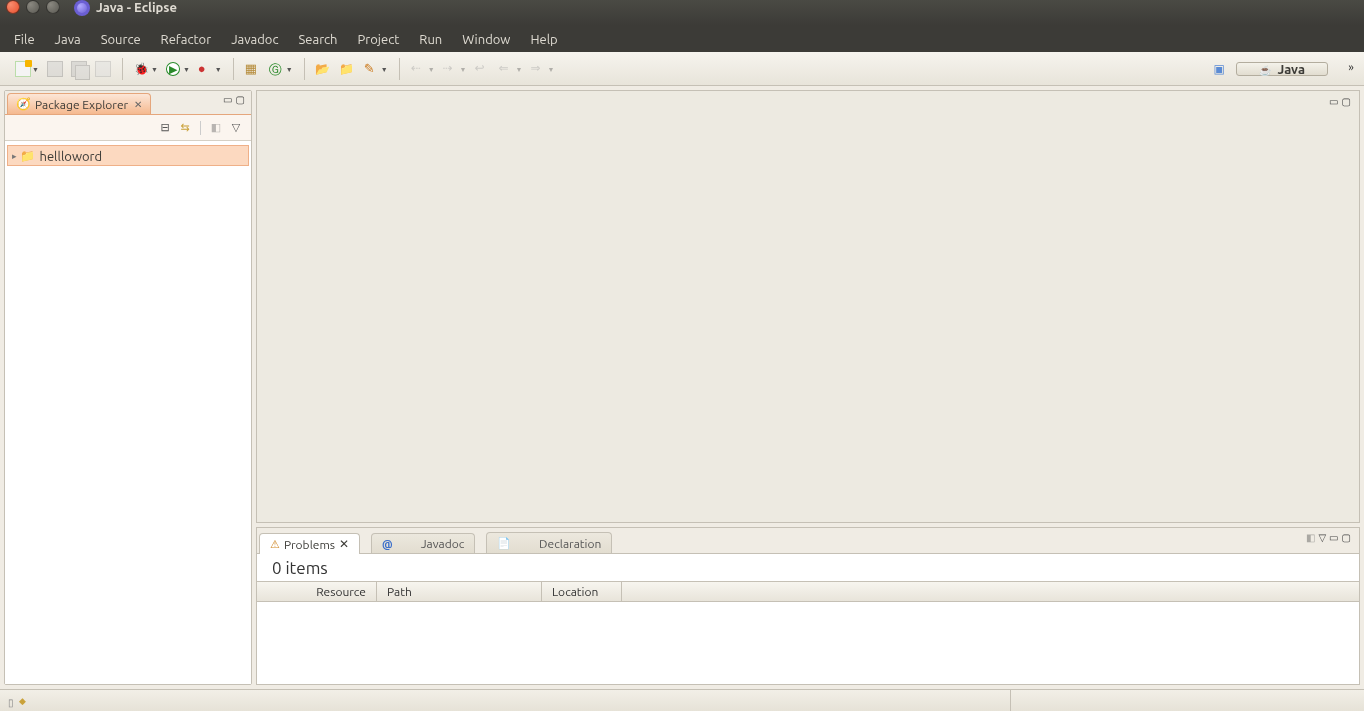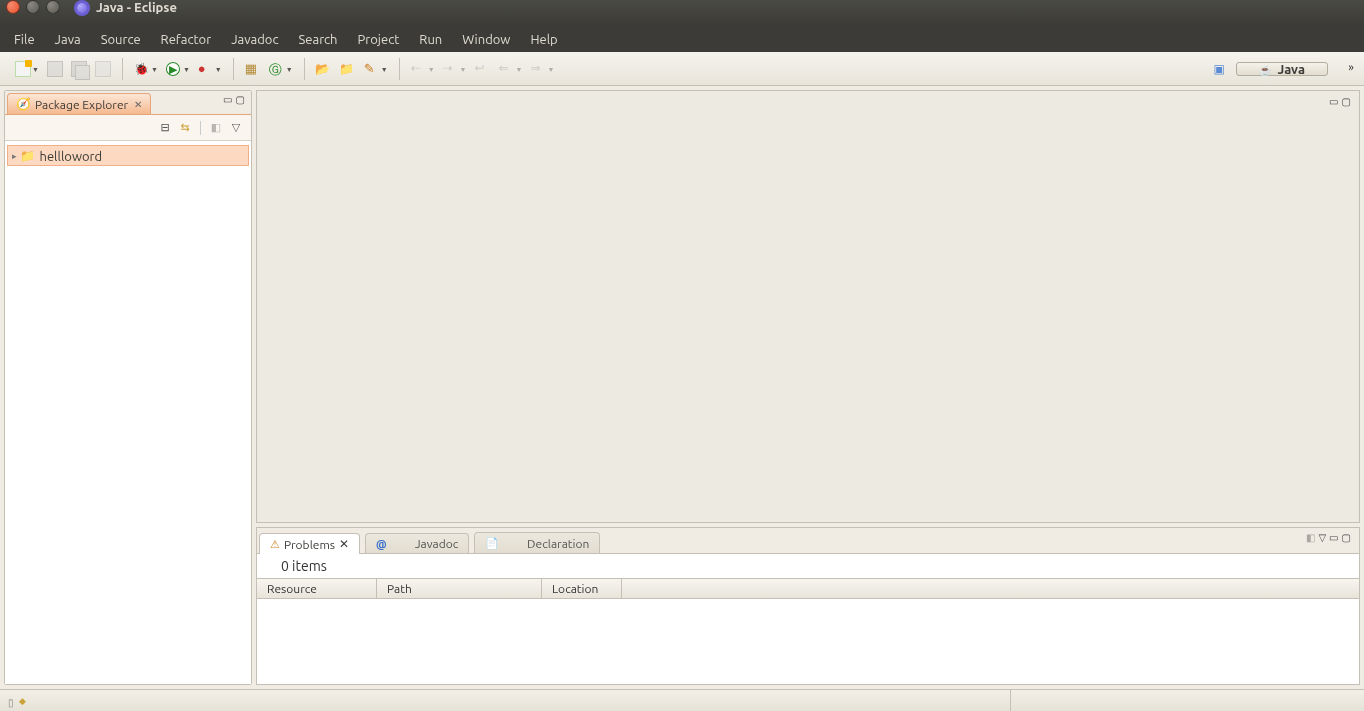--- a/index.html
+++ b/index.html
@@ -159,38 +159,38 @@
     display:flex;align-items:flex-end;
     border-bottom:1px solid #c5c0b5;
     padding-left:2px;
   }
   .btab {
     display:flex;align-items:center;gap:4px;
     padding:3px 10px;
     background:linear-gradient(#fdfdfb,#f2efe7);
     border:1px solid #c5c0b5;border-bottom:none;
     border-radius:4px 4px 0 0;
-    font-size:12px;margin-right:5px;
+    font-size:12px;margin-right:11px;
   }
   .btab:not(.active){background:linear-gradient(#ece8de,#e2ddd0);color:#555;gap:28px;}
   .btab.active{background:#fff;position:relative;top:1px;}
   .bottom .panel-ctrl{top:4px;right:8px;}
   .prob-ic::before{content:"⚠";color:#d08a2a;font-size:11px;}
   .jdoc-ic::before{content:"@";color:#3a6ecb;font-size:11px;font-weight:bold;}
   .decl-ic::before{content:"📄";font-size:11px;}
   
-  .prob-summary{padding:4px 24px;font-size:14px;color:#333;}
+  .prob-summary{padding:4px 15px;font-size:17px;color:#333;}
   .table-head{
     display:flex;
     background:linear-gradient(#f7f5ef,#e8e4da);
     border-top:1px solid #c5c0b5;border-bottom:1px solid #c5c0b5;
     font-size:12px;color:#333;
   }
   .th{padding:3px 10px;border-right:1px solid #c5c0b5;}
-  .th.desc{width:400px;} .th.res{width:120px;} .th.path{width:165px;} .th.loc{width:80px;} .th.type{flex:1;border-right:none;}
+  .th.desc{width:400px;} .th.res{width:120px;text-align:right;} .th.path{width:165px;} .th.loc{width:80px;} .th.type{flex:1;border-right:none;}
   .table-body{flex:1;background:#fff;}
 
   
   .statusbar {
     height:22px;background:linear-gradient(#f2efe7,#e6e2d7);
     border-top:1px solid #c5c0b5;
     display:flex;align-items:center;padding:0 8px;
     position:relative;
   }
   .statusbar .slot{width:14px;height:14px;}

